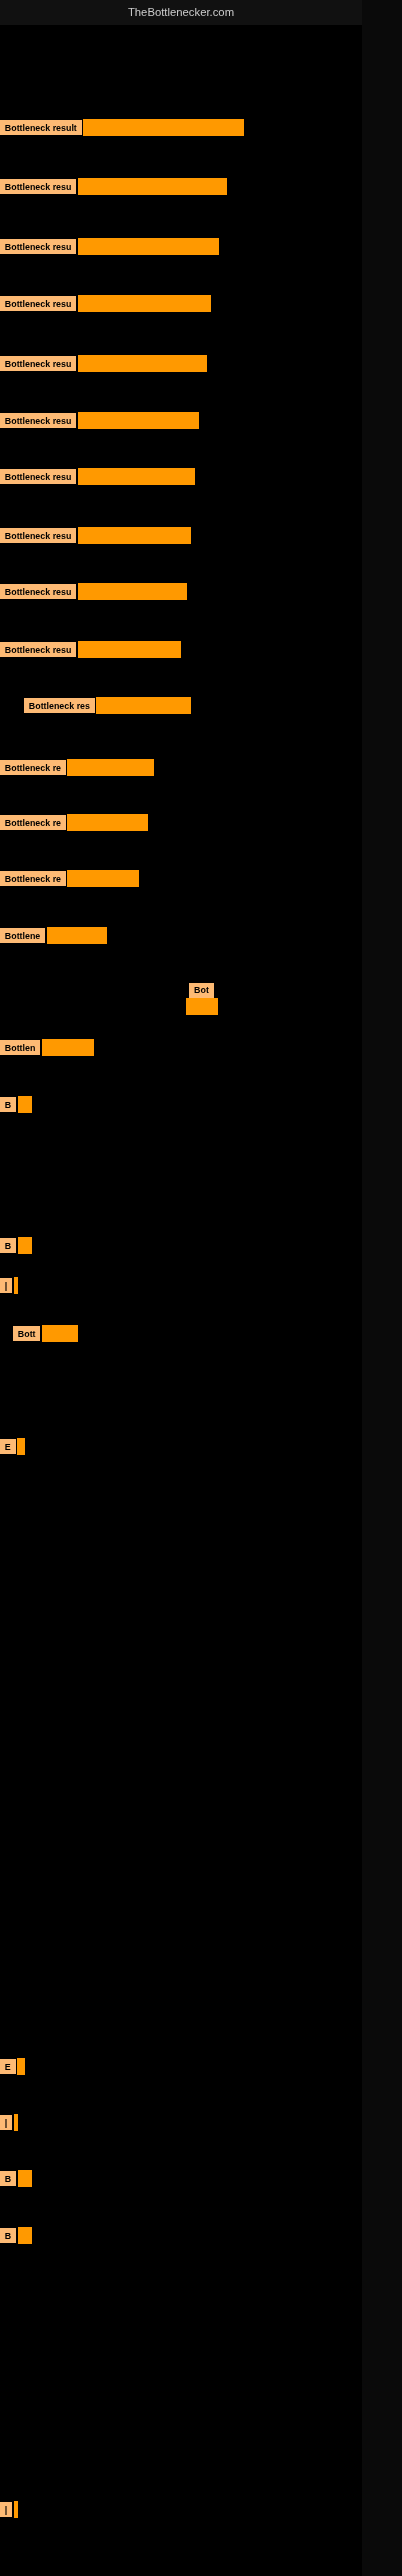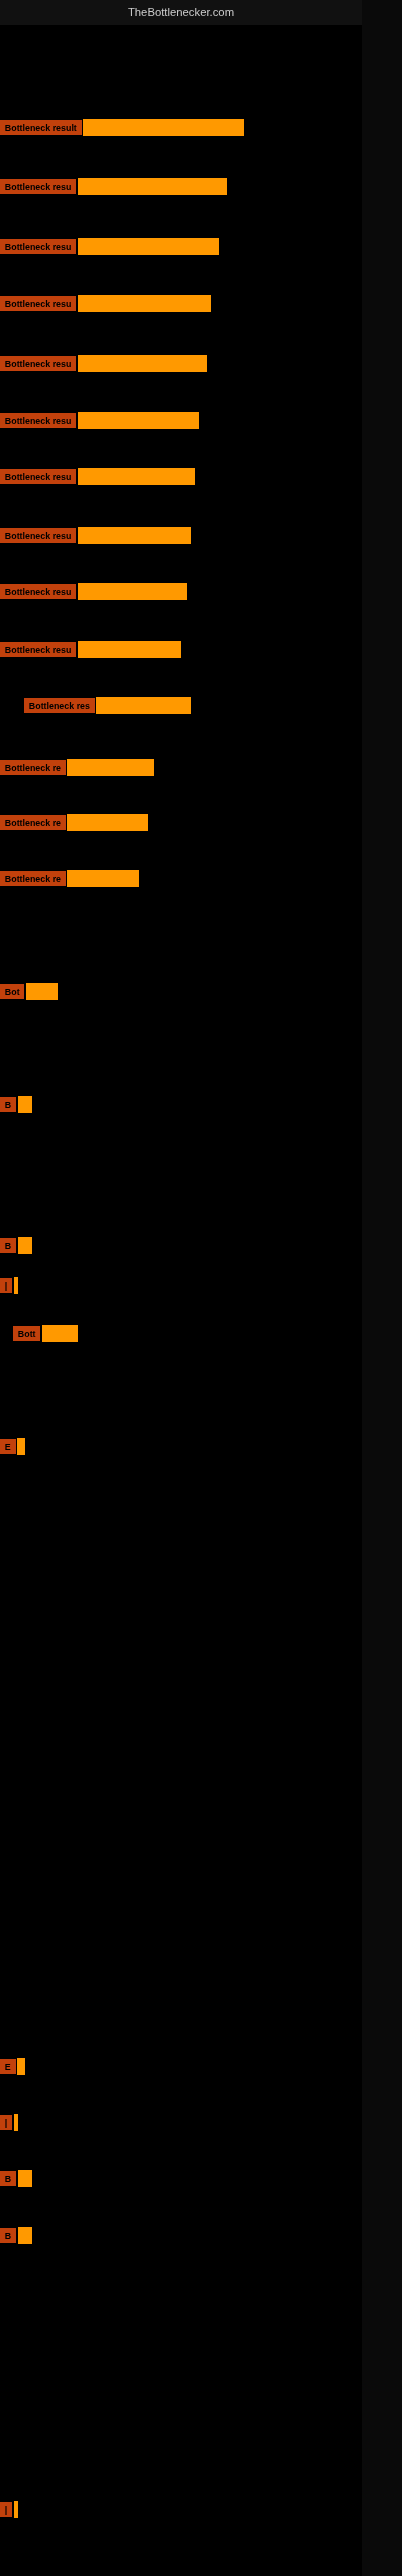--- a/index.html
+++ b/index.html
@@ -31,21 +31,21 @@
     }
 
     .bottleneck-item {
       display: flex;
       align-items: center;
       padding: 3.2px 0;
       margin: 1.6px 0;
     }
 
     .bottleneck-label {
-      background-color: #c2410c;
+      background-color: #fdba74;
       color: #000;
       font-size: 8.9px;
       font-weight: bold;
       padding: 2.4px 4.8px;
       white-space: nowrap;
       overflow: hidden;
     }
 
     .bottleneck-bar {
       background-color: #f90;
@@ -111,23 +111,31 @@
       <div class="bottleneck-bar" style="width: 87px;"></div>
     </div>
     <div class="bottleneck-item" style="position: absolute; top: 809px; left: 0px; width: 403px;">
       <div class="bottleneck-label">Bottleneck re</div>
       <div class="bottleneck-bar" style="width: 81px;"></div>
     </div>
     <div class="bottleneck-item" style="position: absolute; top: 865px; left: 0px; width: 403px;">
       <div class="bottleneck-label">Bottleneck re</div>
       <div class="bottleneck-bar" style="width: 72px;"></div>
     </div>
-    <div class="bottleneck-item" style="position: absolute; top: 978px; left: 0px; width: 403px;">
+    <div class="bottleneck-item" style="position: absolute; top: 922px; left: 0px; width: 403px;">
+      <div class="bottleneck-label">Bottlene</div>
+      <div class="bottleneck-bar" style="width: 60px;"></div>
+    </div>
+    <div class="bottleneck-item" style="position: absolute; top: 978px; left: 0px; width: 403px; flex-direction: column;">
       <div class="bottleneck-label">Bot</div>
       <div class="bottleneck-bar" style="width: 32px;"></div>
+    </div>
+    <div class="bottleneck-item" style="position: absolute; top: 1034px; left: 0px; width: 403px;">
+      <div class="bottleneck-label">Bottlen</div>
+      <div class="bottleneck-bar" style="width: 52px;"></div>
     </div>
     <div class="bottleneck-item" style="position: absolute; top: 1091px; left: 0px; width: 403px;">
       <div class="bottleneck-label">B</div>
       <div class="bottleneck-bar" style="width: 14.5px;"></div>
     </div>
     <div class="bottleneck-item" style="position: absolute; top: 1232px; left: 0px; width: 403px;">
       <div class="bottleneck-label">B</div>
       <div class="bottleneck-bar" style="width: 14.5px;"></div>
     </div>
     <div class="bottleneck-item" style="position: absolute; top: 1272px; left: 0px; width: 403px;">

